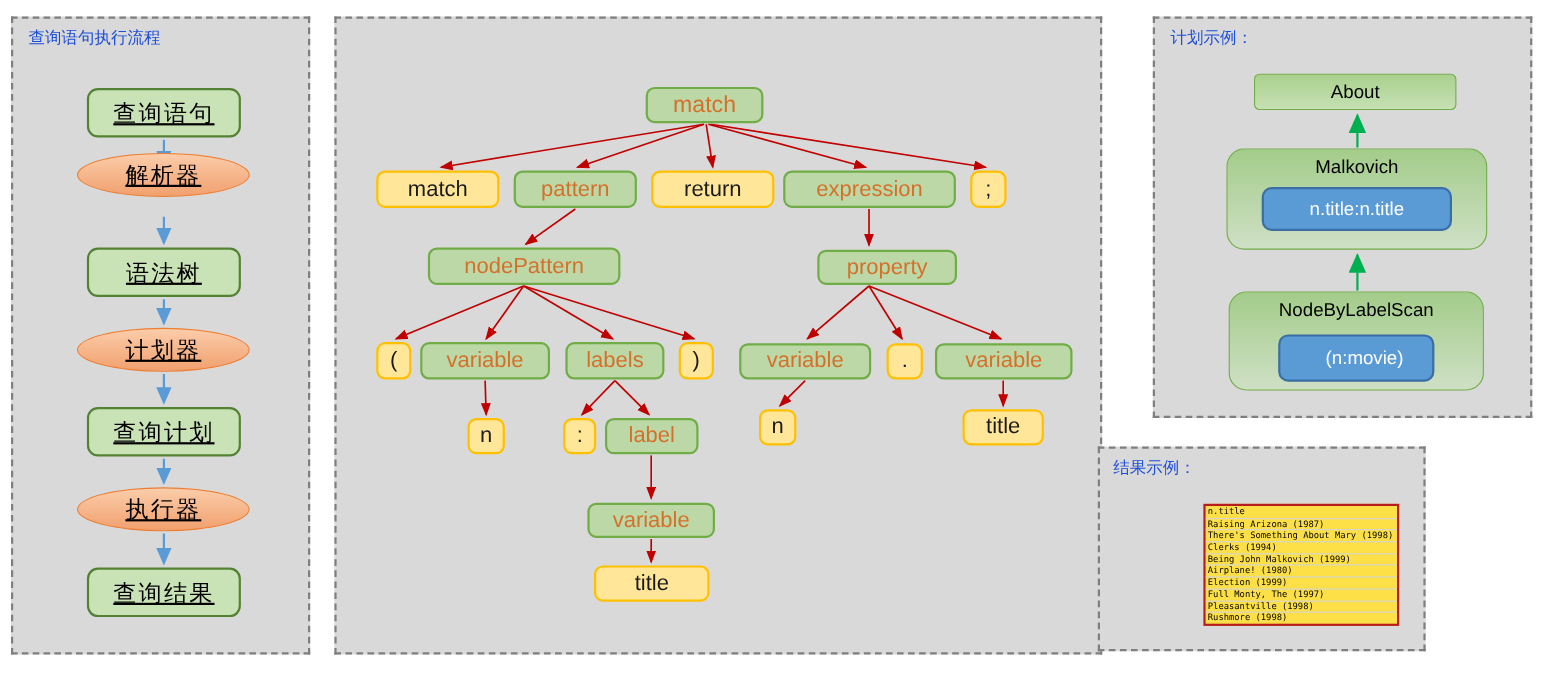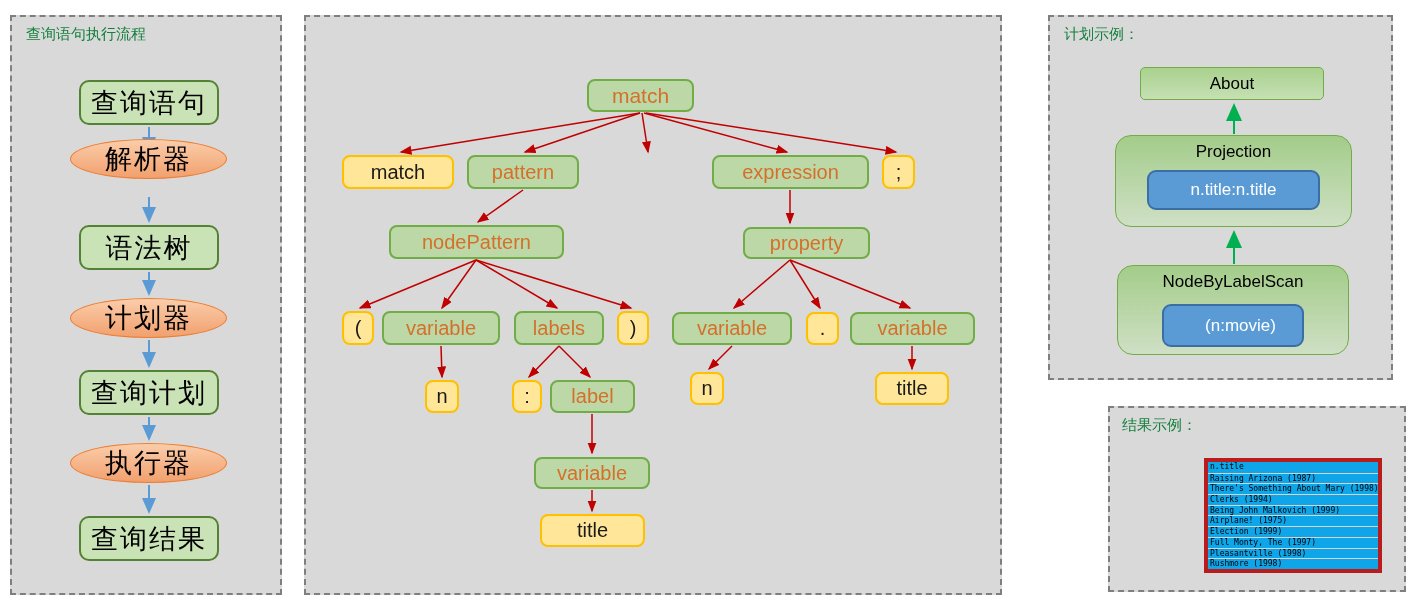--- a/index.html
+++ b/index.html
@@ -1,43 +1,43 @@
 <!DOCTYPE html>
 <html><head>
 <meta charset="utf-8">
 <style>
   html,body{margin:0;padding:0;background:#fff;}
   #stage{position:relative;width:1414px;height:613px;background:#fff;
          font-family:"Liberation Sans",sans-serif;overflow:hidden;}
   .panel{position:absolute;background:#d9d9d9;border:2px dashed #7f7f7f;box-sizing:border-box;}
-  .ptitle{position:absolute;font-size:15px;color:#15803d;white-space:nowrap;}
+  .ptitle{position:absolute;font-size:15px;color:#1d4ed8;white-space:nowrap;}
   .edges{position:absolute;left:0;top:0;pointer-events:none;}
 
   
   .fstep{position:absolute;display:flex;align-items:center;justify-content:center;
-         font-size:27px;color:#000;letter-spacing:2px;box-sizing:border-box;}
+         font-size:21px;color:#000;letter-spacing:2px;box-sizing:border-box;text-decoration:underline;}
   .fbox{background:#c9e2b6;border:2.5px solid #548235;border-radius:10px;}
   .fellipse{background:linear-gradient(180deg,#fbcdaa,#f1a06e);border:1.5px solid #ed7d31;border-radius:50%;}
 
   
   .tnode{position:absolute;display:flex;align-items:center;justify-content:center;
          font-size:20px;box-sizing:border-box;border-radius:8px;white-space:nowrap;}
   .tgreen{background:#bcd8a7;border:2px solid #70ad47;color:#d5702b;}
   .tyellow{background:#ffe699;border:2px solid #ffc000;color:#1a1a1a;}
 
   
   .pbox{position:absolute;display:flex;align-items:center;justify-content:center;
         box-sizing:border-box;font-size:17px;color:#000;}
   .pgreen-sm{background:linear-gradient(180deg,#a9d18e,#c6e0b4);border:1.5px solid #70ad47;border-radius:5px;}
   .pgreen-lg{background:linear-gradient(180deg,#a3cc8a,#cfe0c5);border:1.5px solid #70ad47;border-radius:16px;
              align-items:flex-start;padding-top:6px;}
   .pblue{background:#5b9bd5;border:2px solid #3a6ea5;border-radius:9px;color:#fff;}
 
   
-  .rtable{position:absolute;background:#0ea5e9;border:4px solid #b91c1c;box-sizing:border-box;}
+  .rtable{position:absolute;background:#fde047;border:2px solid #b91c1c;box-sizing:border-box;}
   .rrow{height:10.7px;line-height:10px;font-size:8px;font-family:"DejaVu Sans Mono",monospace;
         color:#000;padding-left:2px;box-sizing:border-box;border-top:1px solid #d4d4d4;white-space:nowrap;overflow:hidden;}
   .rrow:first-child{border-top:none;}
 </style>
 </head>
 <body>
 
 <div id="stage">
 
   <div class="panel" style="left:10px;top:15px;width:272px;height:580px;">
@@ -96,20 +96,21 @@
         <line x1="484" y1="243" x2="604" y2="291" marker-end="url(#mred)"></line>
         <line x1="426" y1="329" x2="403" y2="352" marker-end="url(#mred)"></line>
         <line x1="606" y1="329" x2="606" y2="352" marker-end="url(#mred)"></line>
       </g>
     </svg>
 
     <div class="tnode tgreen" style="left:281px;top:62px;width:107px;height:33px;font-size:21px;">match</div>
 
     <div class="tnode tyellow" style="left:36px;top:138px;width:112px;height:34px;">match</div>
     <div class="tnode tgreen" style="left:161px;top:138px;width:112px;height:34px;">pattern</div>
+    <div class="tnode tyellow" style="left:286px;top:138px;width:112px;height:34px;">return</div>
     <div class="tnode tgreen" style="left:406px;top:138px;width:157px;height:34px;">expression</div>
     <div class="tnode tyellow" style="left:576px;top:138px;width:33px;height:34px;">;</div>
 
     <div class="tnode tgreen" style="left:83px;top:208px;width:175px;height:34px;">nodePattern</div>
     <div class="tnode tgreen" style="left:421px;top:210px;width:127px;height:32px;margin-left:16px;">property</div>
 
     <div class="tnode tyellow" style="left:36px;top:294px;width:32px;height:34px;">(</div>
     <div class="tnode tgreen" style="left:76px;top:294px;width:118px;height:34px;">variable</div>
     <div class="tnode tgreen" style="left:208px;top:294px;width:90px;height:34px;">labels</div>
     <div class="tnode tyellow" style="left:311px;top:294px;width:32px;height:34px;">)</div>
@@ -136,40 +137,40 @@
           <path d="M0,0 L9,4 L0,8 z" fill="#00b050"></path>
         </marker>
       </defs>
       <line x1="184" y1="117" x2="184" y2="88" stroke="#00b050" stroke-width="2" marker-end="url(#mgreen)"></line>
       <line x1="184" y1="247" x2="184" y2="215" stroke="#00b050" stroke-width="2" marker-end="url(#mgreen)"></line>
     </svg>
 
     <div class="pbox pgreen-sm" style="left:90px;top:50px;width:184px;height:33px;">About</div>
 
     <div class="pbox pgreen-lg" style="left:65px;top:118px;width:237px;height:92px;">
-      <span>Projection</span>
+      <span>Malkovich</span>
     </div>
     <div class="pbox pblue" style="left:97px;top:153px;width:173px;height:40px;">n.title:n.title</div>
 
     <div class="pbox pgreen-lg" style="left:67px;top:248px;width:232px;height:90px;">
       <span>NodeByLabelScan</span>
     </div>
     <div class="pbox pblue" style="left:112px;top:287px;width:142px;height:43px;padding-left:15px;">(n:movie)</div>
   </div>
 
-  <div class="panel" style="left:1108px;top:406px;width:298px;height:186px;">
+  <div class="panel" style="left:998px;top:406px;width:298px;height:186px;">
     <div class="ptitle" style="left:12px;top:8px;">结果示例：</div>
 
     <div class="rtable" style="left:94px;top:50px;width:178px;">
       <div class="rrow">n.title</div>
       <div class="rrow">Raising Arizona (1987)</div>
       <div class="rrow">There's Something About Mary (1998)</div>
       <div class="rrow">Clerks (1994)</div>
       <div class="rrow">Being John Malkovich (1999)</div>
-      <div class="rrow">Airplane! (1975)</div>
+      <div class="rrow">Airplane! (1980)</div>
       <div class="rrow">Election (1999)</div>
       <div class="rrow">Full Monty, The (1997)</div>
       <div class="rrow">Pleasantville (1998)</div>
       <div class="rrow">Rushmore (1998)</div>
     </div>
   </div>
 
 </div>
 
 </body></html>

